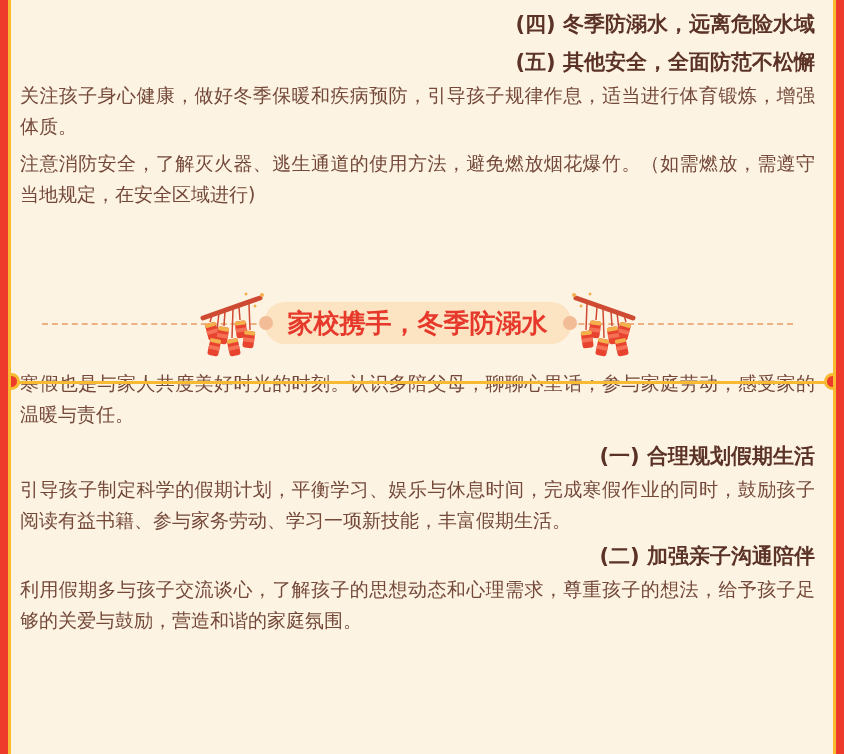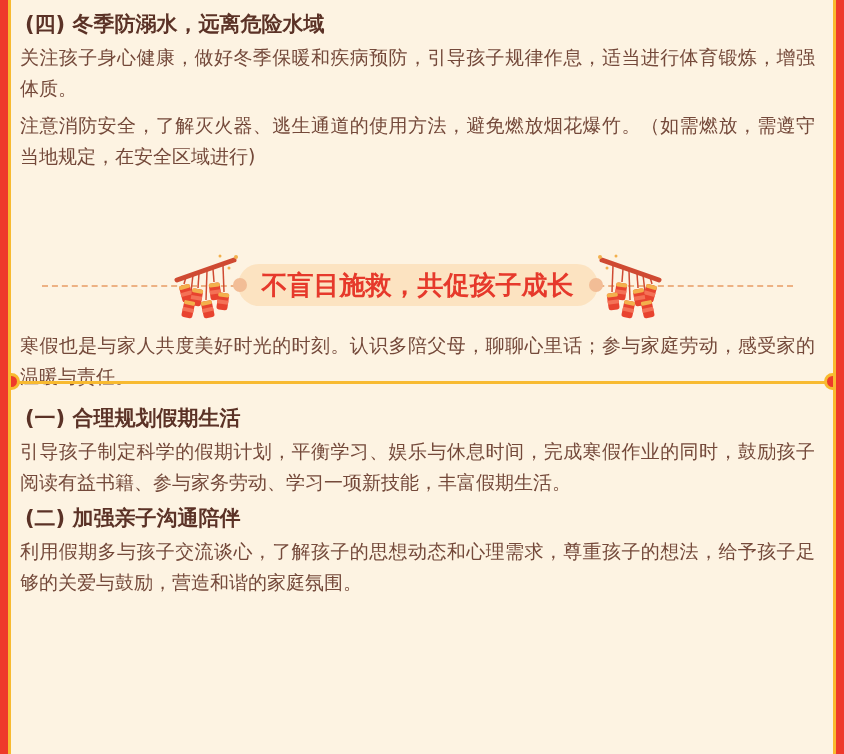--- a/index.html
+++ b/index.html
@@ -44,21 +44,21 @@
 
   .content {
     position: absolute; left: 11px; right: 11px; top: 0; bottom: 0;
     padding: 12px 18px 0 9px;
     box-sizing: border-box;
   }
 
   .section-heading {
     font-size: 21px; line-height: 24px; font-weight: bold;
     color: var(--heading-color);
-    margin: 14px 0 0 0; padding-left: 5px;
+    margin: 14px 0 0 0; padding-left: 5px; text-align: right;
   }
   .body-para {
     font-size: 19px; line-height: 31px;
     color: var(--body-color);
     text-align: justify;
     margin: 8px 0 0 0;
   }
   .body-para.tight { margin-top: 6px; }
 
   
@@ -107,20 +107,21 @@
   <div class="divider">
     <span class="corner cl"></span>
     <span class="corner cr"></span>
   </div>
 
   <div class="content">
 
     <div>
       <div class="section-heading" style="margin-top:0;">(四) 冬季防溺水，远离危险水域</div>
 
+      <div class="section-heading">(五) 其他安全，全面防范不松懈</div>
       <p class="body-para tight">关注孩子身心健康，做好冬季保暖和疾病预防，引导孩子规律作息，适当进行体育锻炼，增强体质。</p>
       <p class="body-para tight">注意消防安全，了解灭火器、逃生通道的使用方法，避免燃放烟花爆竹。（如需燃放，需遵守当地规定，在安全区域进行)</p>
     </div>
 
     <div class="banner">
       <div class="dotted-line"></div>
 
       <svg class="firecracker" viewBox="0 0 72 72">
         <g stroke="#cf4a32" stroke-width="1.5" fill="none">
           <line x1="16" y1="28" x2="14" y2="35"></line>
@@ -163,21 +164,21 @@
             <rect x="-5.5" y="7" width="11" height="4" fill="#f47156"></rect>
           </g>
         </g>
         <circle cx="66" cy="8" r="2" fill="#f3b04c"></circle>
         <circle cx="59" cy="19" r="1.5" fill="#f3b04c"></circle>
         <circle cx="50" cy="7" r="1.5" fill="#f3b04c"></circle>
       </svg>
 
       <div class="banner-pill">
         <span class="pill-dot dl"></span>
-        <span>不盲目施救，共促孩子成长</span>
+        <span>家校携手，冬季防溺水</span>
         <span class="pill-dot dr"></span>
       </div>
 
       <svg class="firecracker mirror" viewBox="0 0 72 72">
         <g stroke="#cf4a32" stroke-width="1.5" fill="none">
           <line x1="16" y1="28" x2="14" y2="35"></line>
           <line x1="29" y1="24" x2="28" y2="39"></line>
           <line x1="43" y1="20" x2="44" y2="33"></line>
           <line x1="23" y1="26" x2="20" y2="51"></line>
           <line x1="37" y1="22" x2="36" y2="51"></line>

